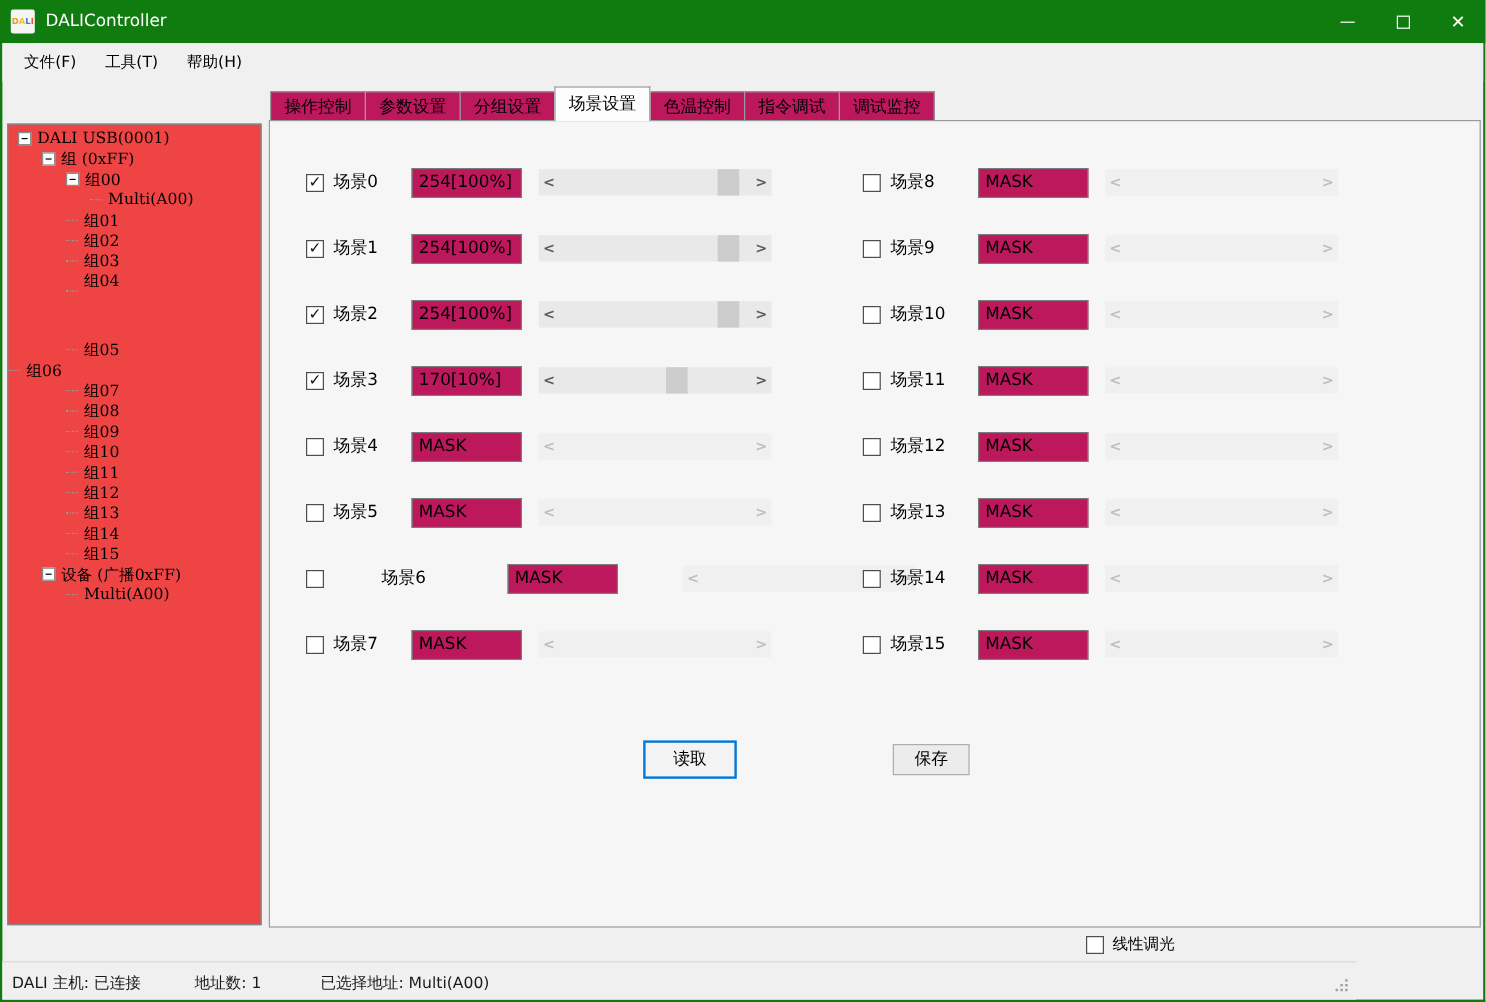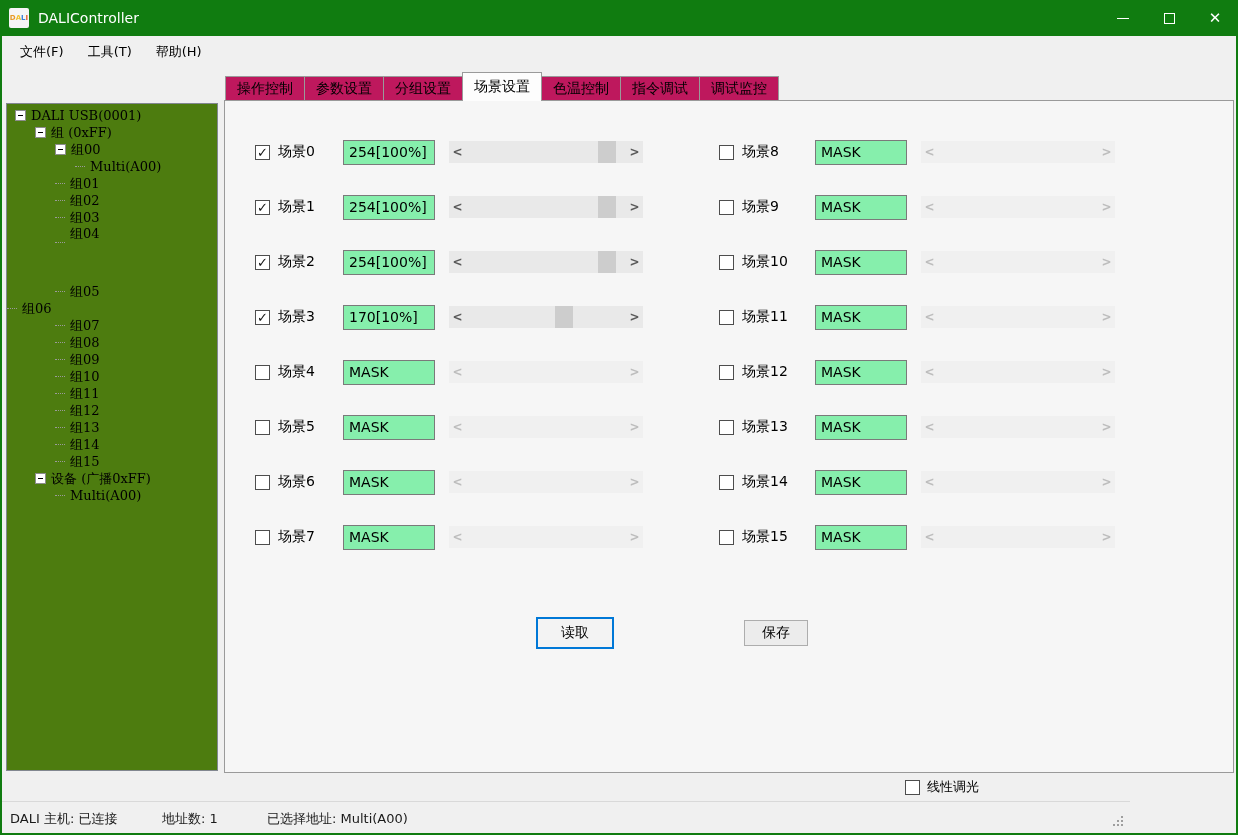--- a/index.html
+++ b/index.html
@@ -24,21 +24,21 @@
     font-size:15px; font-family:"DejaVu Sans",sans-serif; }
   .win-btn.max span { display:block; width:11px; height:11px; border:1.5px solid #fff; }
   .win-btn.min span { display:block; width:12px; height:0; border-top:1.5px solid #fff; }
 
   
   .menubar { position:absolute; left:0; top:36px; width:1234px; height:32px; background:#f0f0f0;
     display:flex; align-items:center; padding-left:6px; }
   .menu-item { font-size:13px; color:#000; padding:4px 12px; }
 
   
-  .tree-panel { position:absolute; left:4px; top:103px; width:212px; height:668px; background:#4d7c0f;
+  .tree-panel { position:absolute; left:4px; top:103px; width:212px; height:668px; background:#ef4444;
     border:1px solid #828790; overflow:hidden; padding-top:3px;
     font-family:"DejaVu Serif","Liberation Serif",serif; }
   .tree-item { height:17px; display:flex; align-items:center; font-size:13px; color:#000; white-space:nowrap; }
   .expander { width:11px; height:11px; border:1px solid #8c8c8c; background:#fff; position:relative;
     flex:0 0 11px; margin-right:5px; }
   .expander::after { content:""; position:absolute; left:2px; top:4px; width:5px; height:1px; background:#000; }
   .leaf-dash { width:10px; height:0; border-top:1px dotted #9a9a9a; flex:0 0 10px; margin-right:5px; }
 
   
   .tabstrip { position:absolute; left:223px; top:75px; height:26px; display:flex; align-items:flex-end; }
@@ -48,21 +48,21 @@
 
   
   .tabpage { position:absolute; left:222px; top:100px; width:1010px; height:673px; background:#f6f6f6;
     border:1px solid #9a9a9a; border-top:1px solid #9a9a9a; z-index:1; }
 
   .scene-row { position:absolute; height:26px; display:flex; align-items:center; }
   .cb { width:15px; height:15px; border:1px solid #4d4d4d; background:#fff; flex:0 0 15px;
     display:flex; align-items:center; justify-content:center; font-size:13px; line-height:1; color:#111; }
   .scene-label { font-size:14px; color:#000; margin-left:8px; width:65px; }
   .col-right .scene-label { width:73px; }
-  .scene-value { width:92px; height:25px; border:1px solid #7a7a7a; background:#86efac; font-size:14px;
+  .scene-value { width:92px; height:25px; border:1px solid #7a7a7a; background:#be185d; font-size:14px;
     color:#000; padding:0 5px; font-family:"DejaVu Sans","Liberation Sans",sans-serif; }
   .hscroll { position:relative; width:194px; height:22px; background:#e9e9e9; margin-left:14px; }
   .hs-arrow { position:absolute; top:0; width:17px; height:22px; display:flex; align-items:center;
     justify-content:center; font-size:12px; font-weight:bold; color:#5a5a5a; }
   .hs-arrow.left { left:0; } .hs-arrow.right { right:0; }
   .hs-thumb { position:absolute; top:0; width:18px; height:22px; background:#cdcdcd; }
   .hscroll.disabled { background:#f0f0f0; }
   .hscroll.disabled .hs-arrow { color:#bdbdbd; }
 
   .btn { position:absolute; display:flex; align-items:center; justify-content:center; font-size:14px;
@@ -268,21 +268,21 @@
       <div class="scene-row col-left" style="left: 30px; top: 313px;">
     <span class="cb"></span>
     <span class="scene-label">场景5</span>
     <input class="scene-value" type="text" value="MASK" style="">
     <div class="hscroll disabled">
       <span class="hs-arrow left">&lt;</span>
 
       <span class="hs-arrow right">&gt;</span>
     </div>
   </div>
-      <div class="scene-row col-left" style="left: 30px; top: 368px;">
+      <div class="scene-row col-left" style="left: 30px; top: 368px; gap: 40px;">
     <span class="cb"></span>
     <span class="scene-label">场景6</span>
     <input class="scene-value" type="text" value="MASK" style="">
     <div class="hscroll disabled">
       <span class="hs-arrow left">&lt;</span>
 
       <span class="hs-arrow right">&gt;</span>
     </div>
   </div>
       <div class="scene-row col-left" style="left: 30px; top: 423px;">

